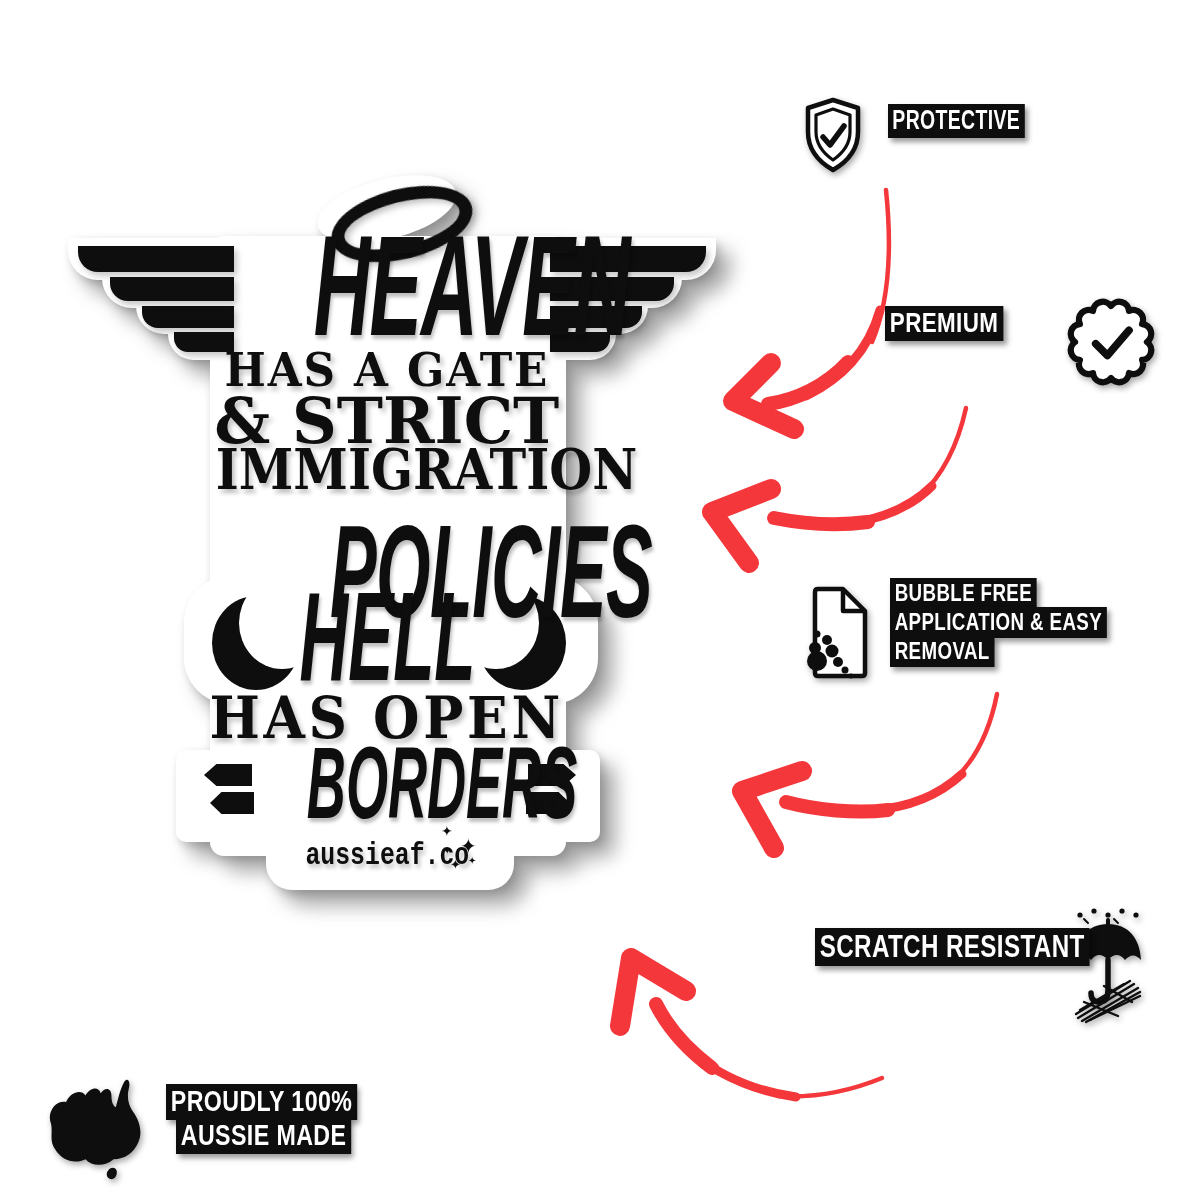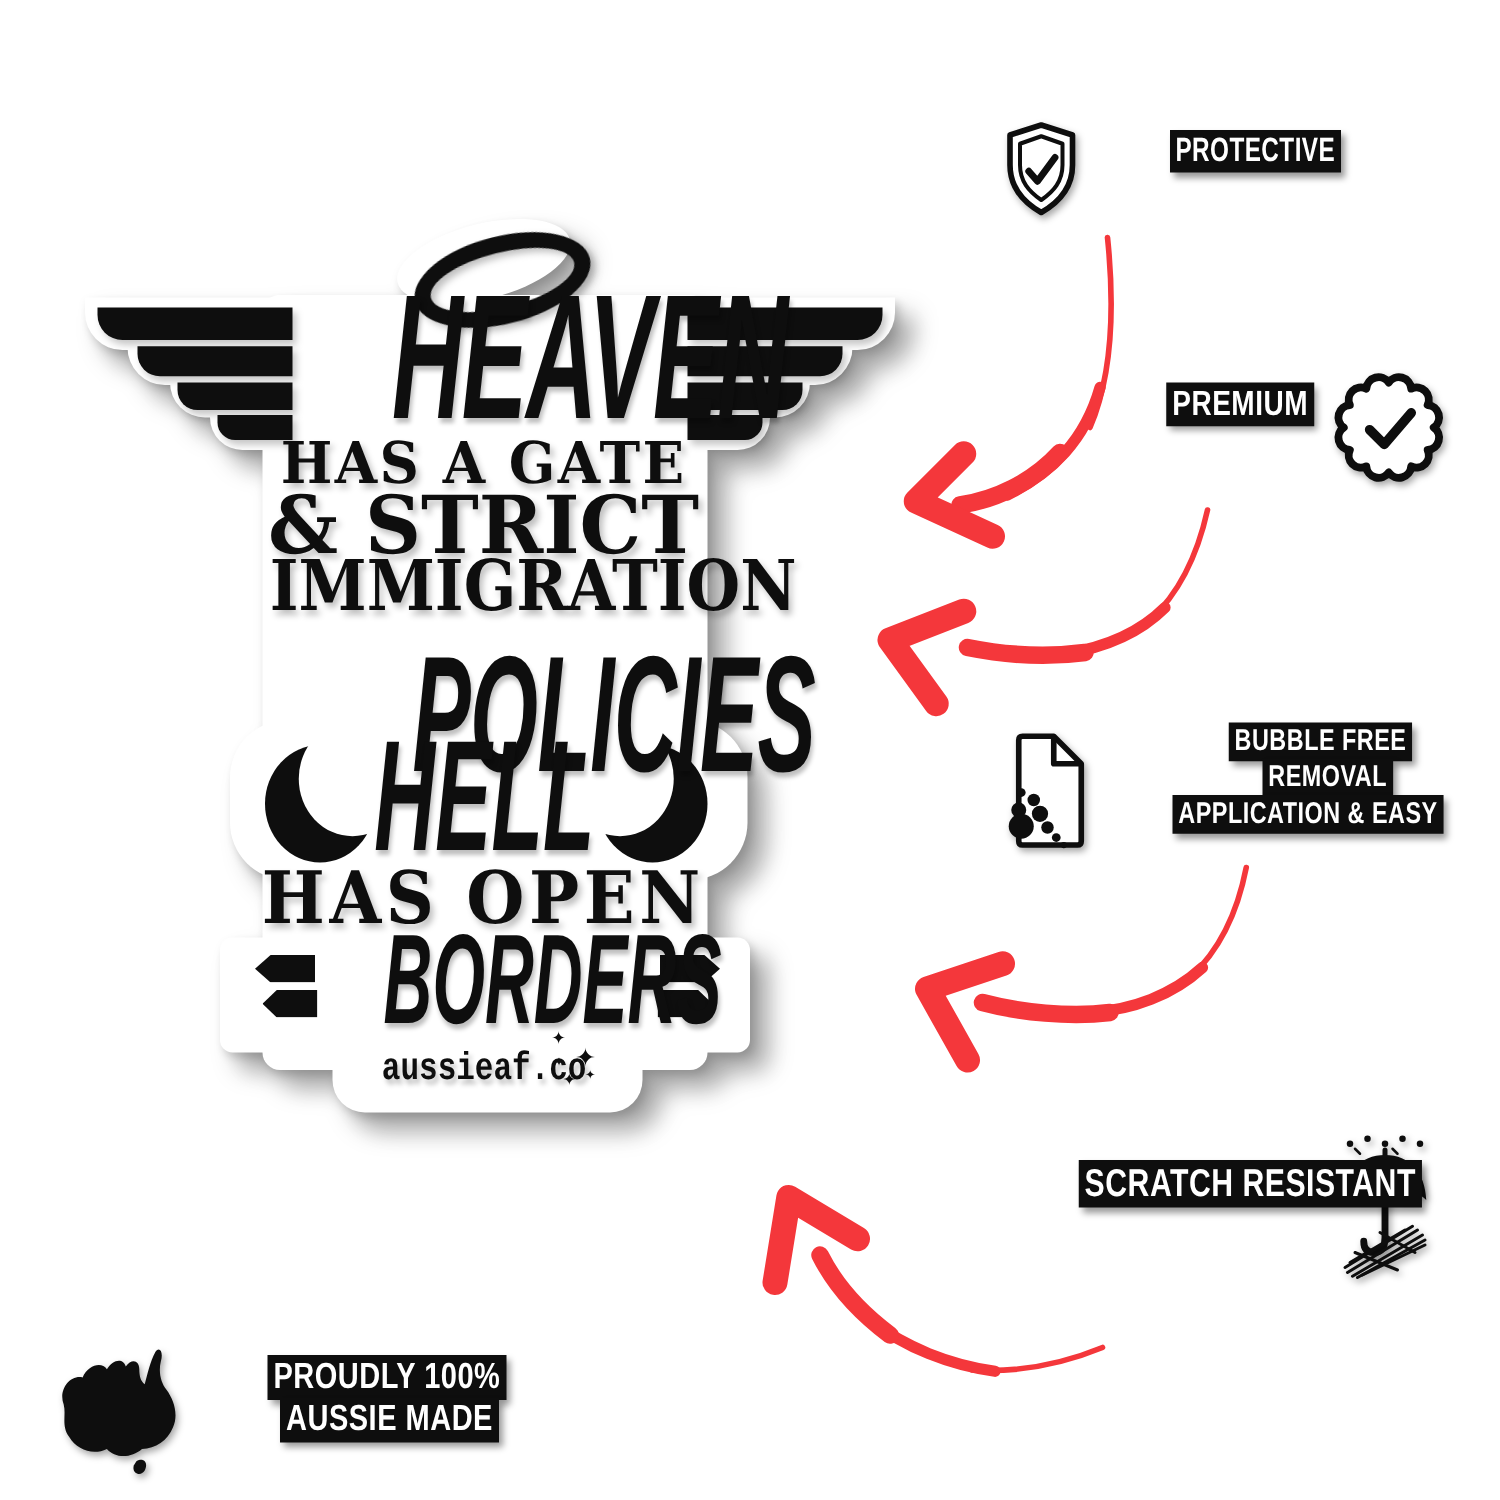--- a/index.html
+++ b/index.html
@@ -36,21 +36,21 @@
   .policies{top:470px;font-size:132px;margin-top:36px;} .policies>span{transform:scaleX(.53);letter-spacing:-1px;}
   .hell{top:574px;font-size:126px;} .hell>span{transform:scaleX(.535);}
   .open{top:689px;font-size:58px;} .open>span{transform:scaleX(.92);letter-spacing:4px;}
   .borders{top:732px;font-size:102px;} .borders>span{transform:scaleX(.53);}
   .brand{top:840px;font-size:31px;font-family:"Liberation Mono","DejaVu Sans Mono",monospace;font-weight:bold;}
   .brand>span{transform:scaleX(.8);}
   .star{position:absolute;color:var(--ink);z-index:4;line-height:1;
         font-family:"DejaVu Sans",sans-serif;}
   
   .feature{position:absolute;z-index:4;}
-  .fl{display:block;line-height:1;margin-top:-2px;margin-left:48px;}
+  .fl{display:block;line-height:1;margin-top:-2px;}
   .fl>span{display:inline-block;background:var(--ink);color:#fff;padding:3px 6px 4px;
            font-weight:bold;white-space:nowrap;transform-origin:0 50%;
            box-shadow:4px 4px 6px rgba(0,0,0,.4);letter-spacing:.5px;}
   .f1 .fl>span{font-size:27px;transform:scaleX(.72);}
   .f2 .fl>span{font-size:28px;transform:scaleX(.8);}
   .f3 .fl>span{font-size:24px;transform:scaleX(.78);}
   .f4 .fl>span{font-size:31px;transform:scaleX(.78);}
   .f5 .fl>span{font-size:29px;transform:scaleX(.8);}
   .icon{position:absolute;z-index:3;filter:drop-shadow(2px 3px 3px rgba(0,0,0,.35));}
   .arrows{position:absolute;left:0;top:0;z-index:5;}
@@ -142,24 +142,24 @@
     <path d="M38,5 V27 H60" fill="none" stroke="#0e0e0e" stroke-width="4.5" stroke-linejoin="round"></path>
     <circle cx="12" cy="50" r="3.5" fill="#0e0e0e"></circle>
     <circle cx="22" cy="56" r="5" fill="#0e0e0e"></circle>
     <circle cx="10" cy="64" r="6" fill="#0e0e0e"></circle>
     <circle cx="12" cy="77" r="10" fill="#0e0e0e"></circle>
     <circle cx="27" cy="67" r="6.5" fill="#0e0e0e"></circle>
     <circle cx="33" cy="78" r="5" fill="#0e0e0e"></circle>
     <circle cx="40" cy="86" r="3.5" fill="#0e0e0e"></circle>
     <circle cx="46" cy="92" r="2.5" fill="#0e0e0e"></circle>
   </svg>
-  <div class="feature f3" style="left:890px;top:580px;text-align:center;">
+  <div class="feature f3" style="left:890px;top:580px;">
     <div class="fl"><span>BUBBLE FREE</span></div>
+    <div class="fl"><span>APPLICATION &amp; EASY</span></div>
     <div class="fl"><span>REMOVAL</span></div>
-    <div class="fl"><span>APPLICATION &amp; EASY</span></div>
   </div>
 
   <div class="feature f4" style="left:815px;top:930px;">
     <div class="fl"><span>SCRATCH RESISTANT</span></div>
   </div>
   <svg class="icon" style="left:1070px;top:906px;" width="76" height="104" viewBox="0 0 76 104">
     <g fill="#0e0e0e">
       <circle cx="10" cy="9" r="2.6"></circle>
         <circle cx="24" cy="5" r="2.6"></circle>
         <circle cx="38" cy="9" r="2.6"></circle>

